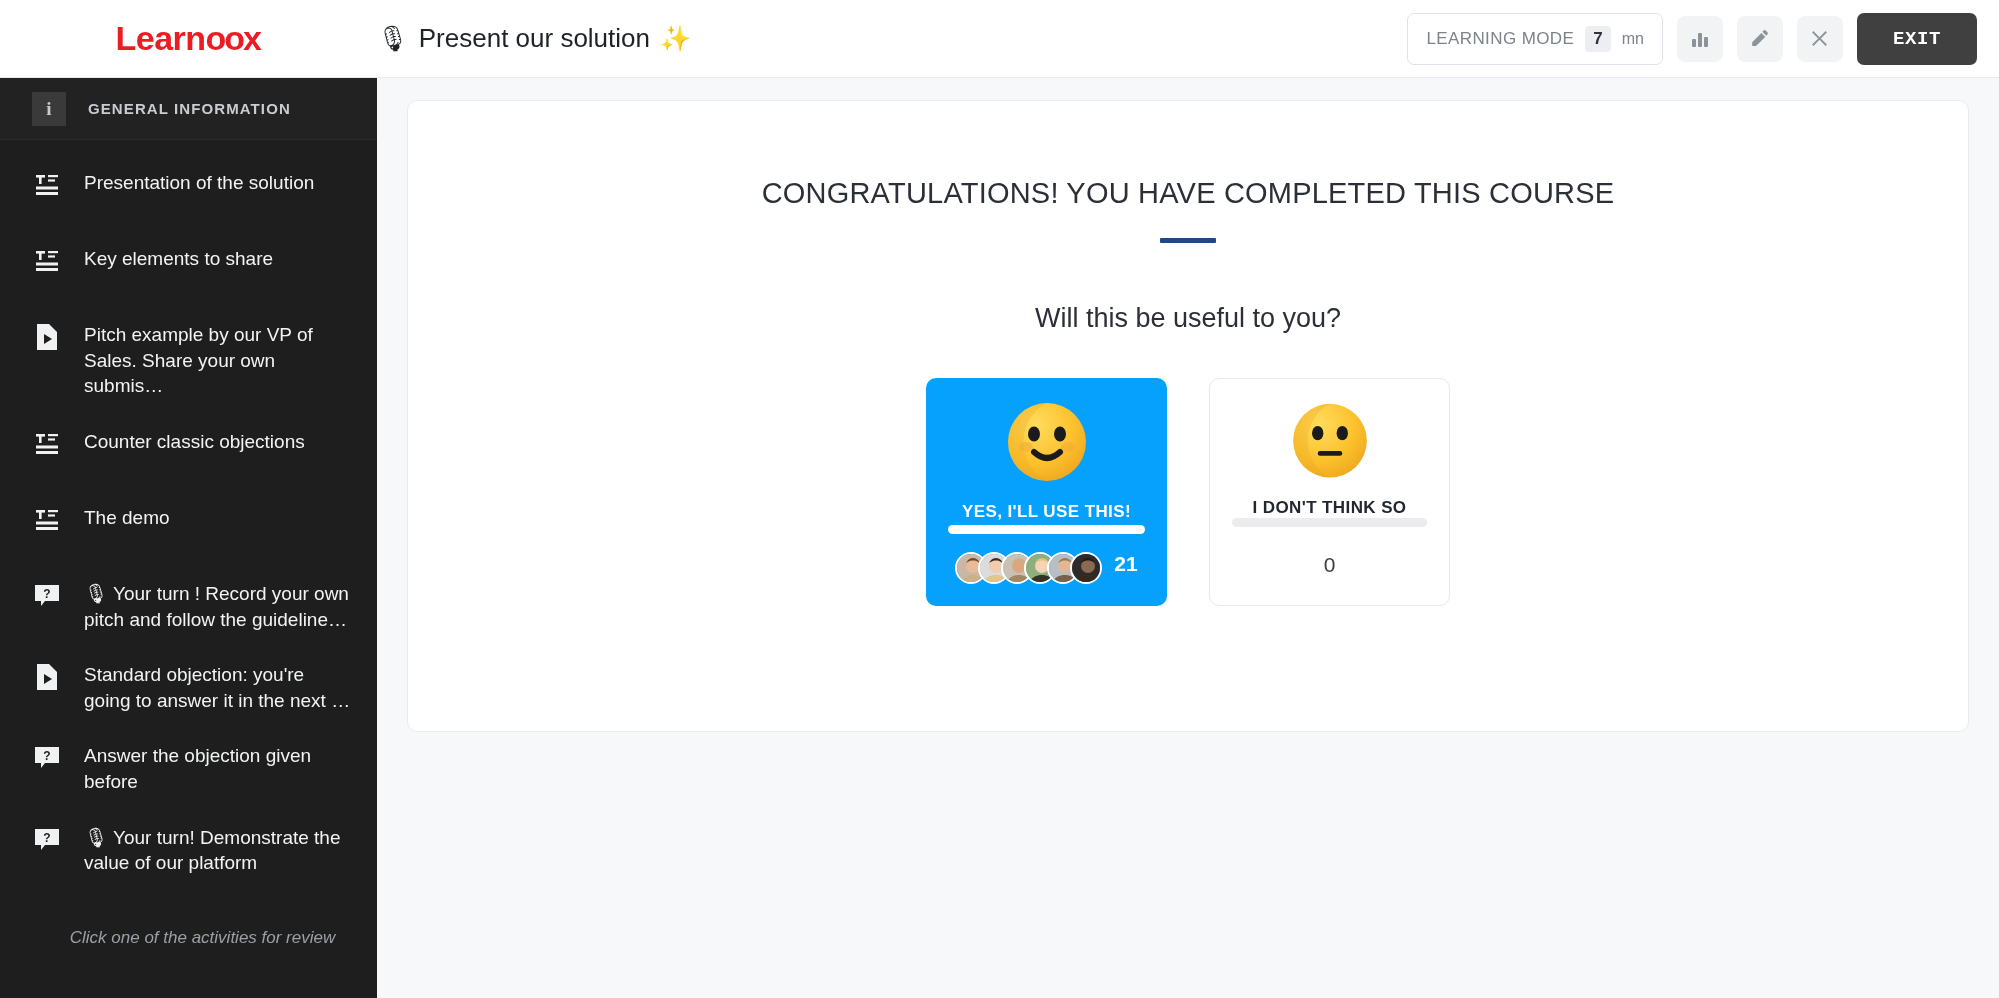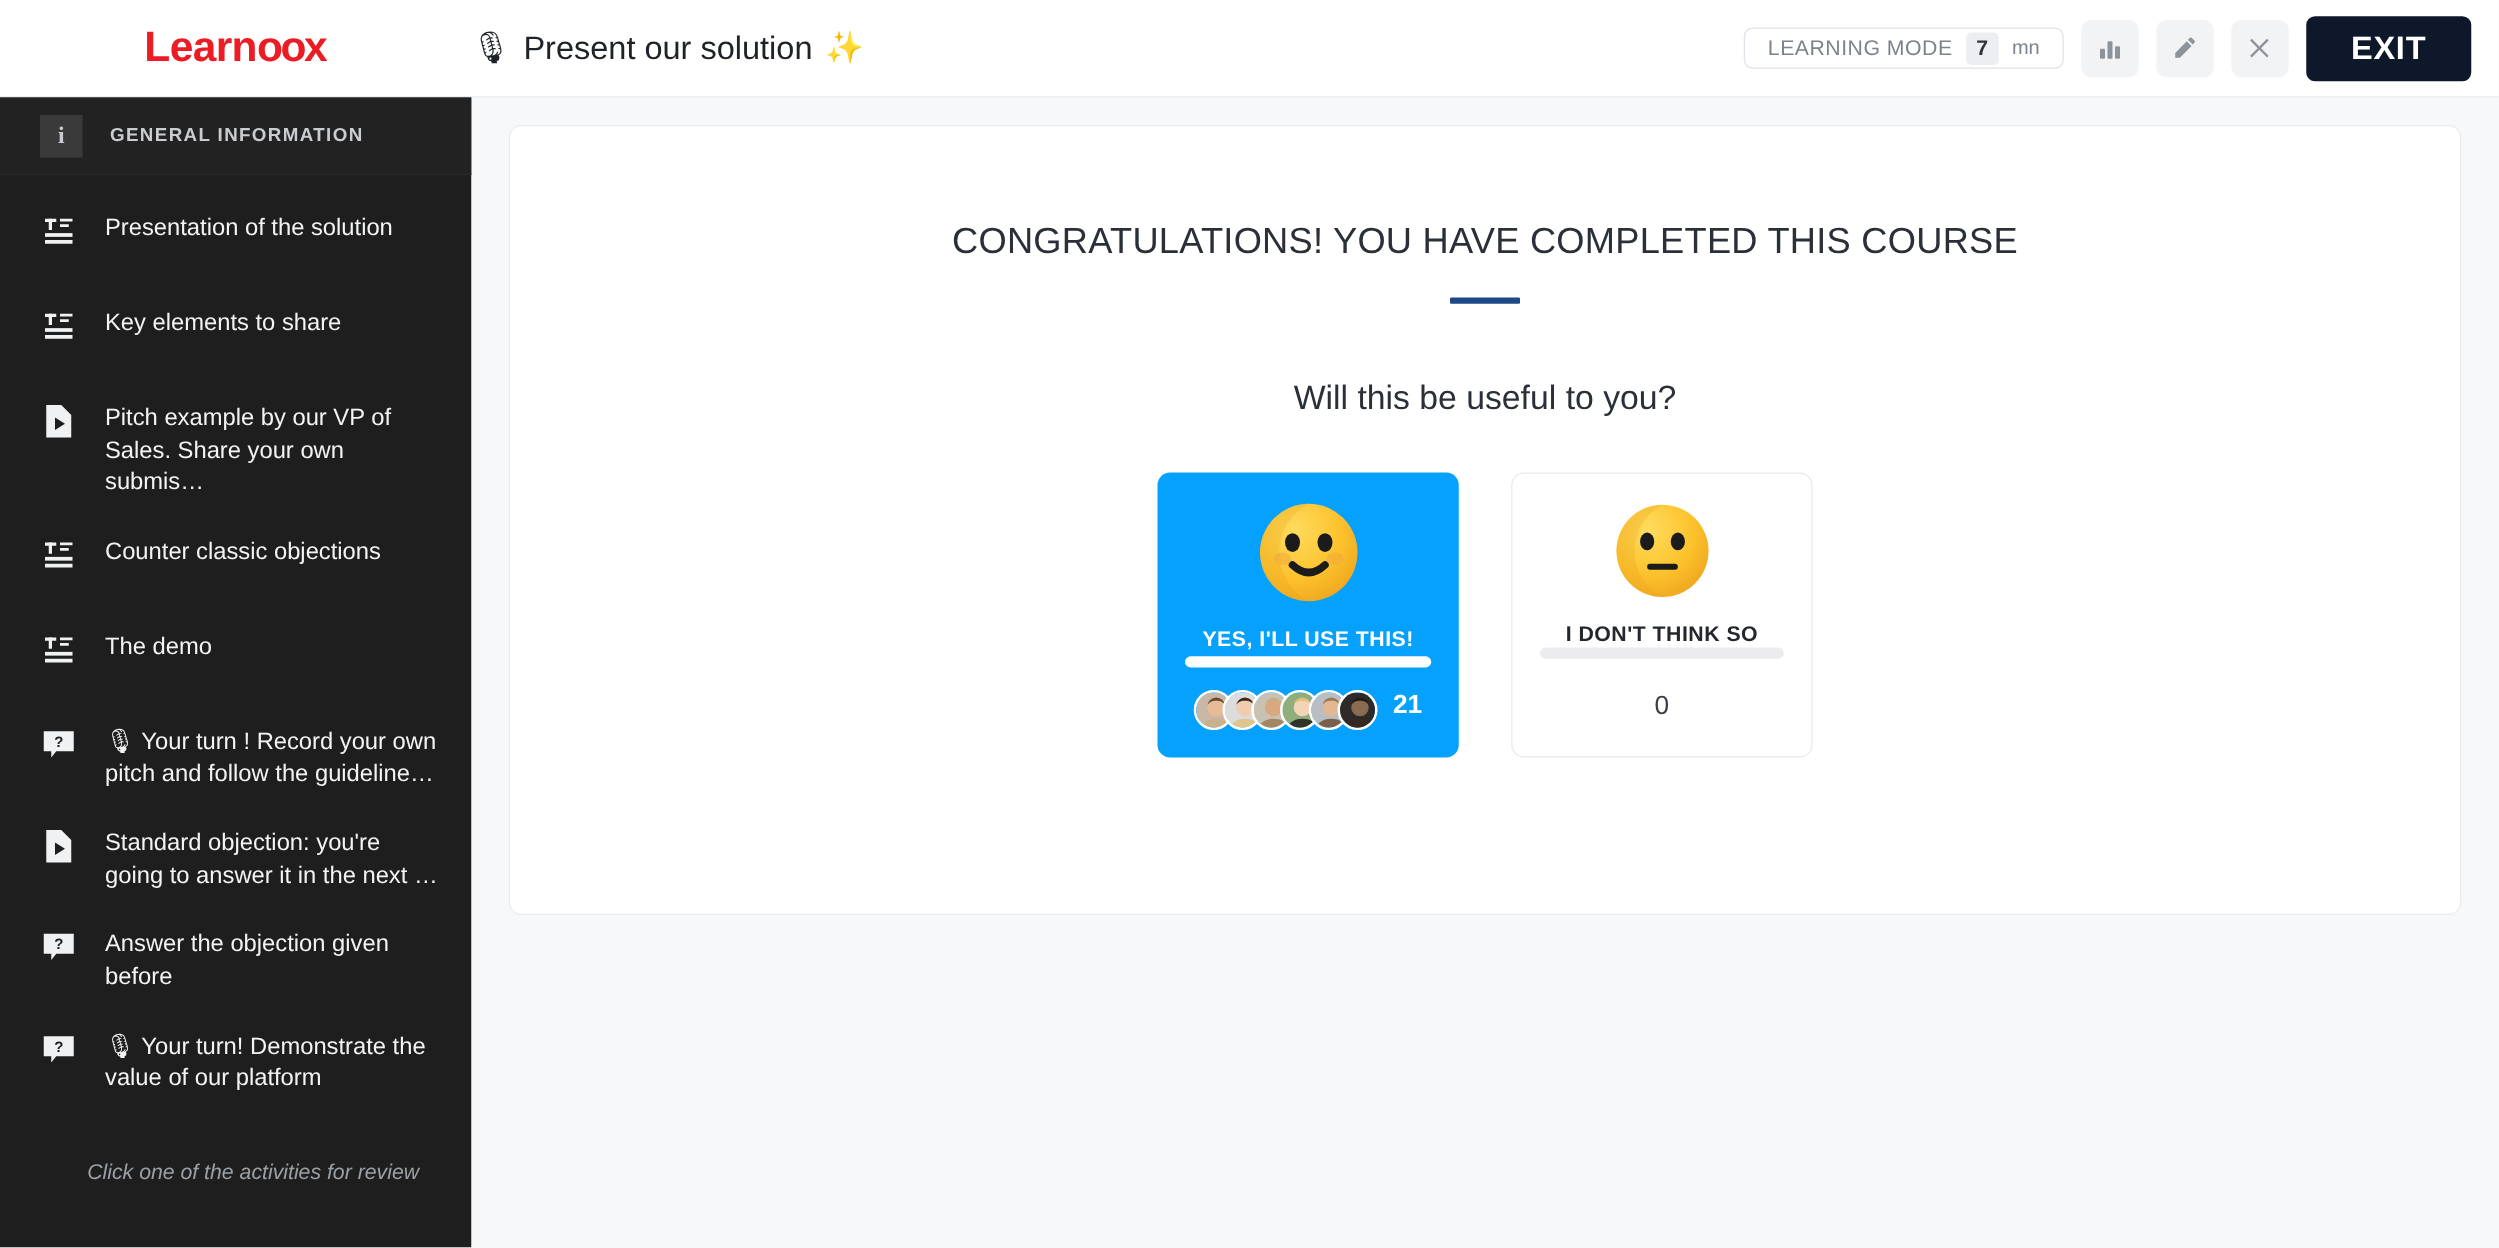--- a/index.html
+++ b/index.html
@@ -30,40 +30,40 @@
     font-size: 26px; color: #1f2328; font-weight: 400;
   }
   .doc-title .emoji { font-size: 25px; line-height: 1; }
   .topbar-right {
     margin-left: auto; display: flex; align-items: center;
     gap: 14px; padding-right: 22px;
   }
   .mode-pill {
     display: flex; align-items: center; gap: 11px;
     border: 1px solid #dfe2e8; border-radius: 7px;
-    height: 33px; padding: 0 18px; background: #fff;
+    height: 52px; padding: 0 18px; background: #fff;
   }
   .mode-pill .mode-label { font-size: 17px; color: #7d838c; letter-spacing: .4px; }
   .mode-pill .mode-num {
     background: #eceef1; color: #2f343b; font-weight: 700;
     font-size: 17px; border-radius: 4px; padding: 3px 8px;
   }
   .mode-pill .mode-unit { font-size: 16px; color: #7d838c; }
   .icon-btn {
     width: 46px; height: 46px; border-radius: 8px;
     background: #f1f3f5; border: none;
     display: flex; align-items: center; justify-content: center;
     cursor: pointer;
   }
   .icon-btn svg { fill: #8d939b; }
   .exit-btn {
-    background: #0f172a; color: #fff; border: none;
+    background: #404040; color: #fff; border: none;
     height: 52px; padding: 0 36px; border-radius: 7px;
-    font-size: 26px; font-weight: 700; letter-spacing: .6px;
-    cursor: pointer; font-family: Liberation Sans, sans-serif;
+    font-size: 19px; font-weight: 700; letter-spacing: .6px;
+    cursor: pointer; font-family: Liberation Mono, monospace;
   }
 
   
   .shell { display: flex; height: 920px; }
 
   
   .sidebar {
     width: 377px; flex: none;
     background: #1e1e1e;
     display: flex; flex-direction: column;

